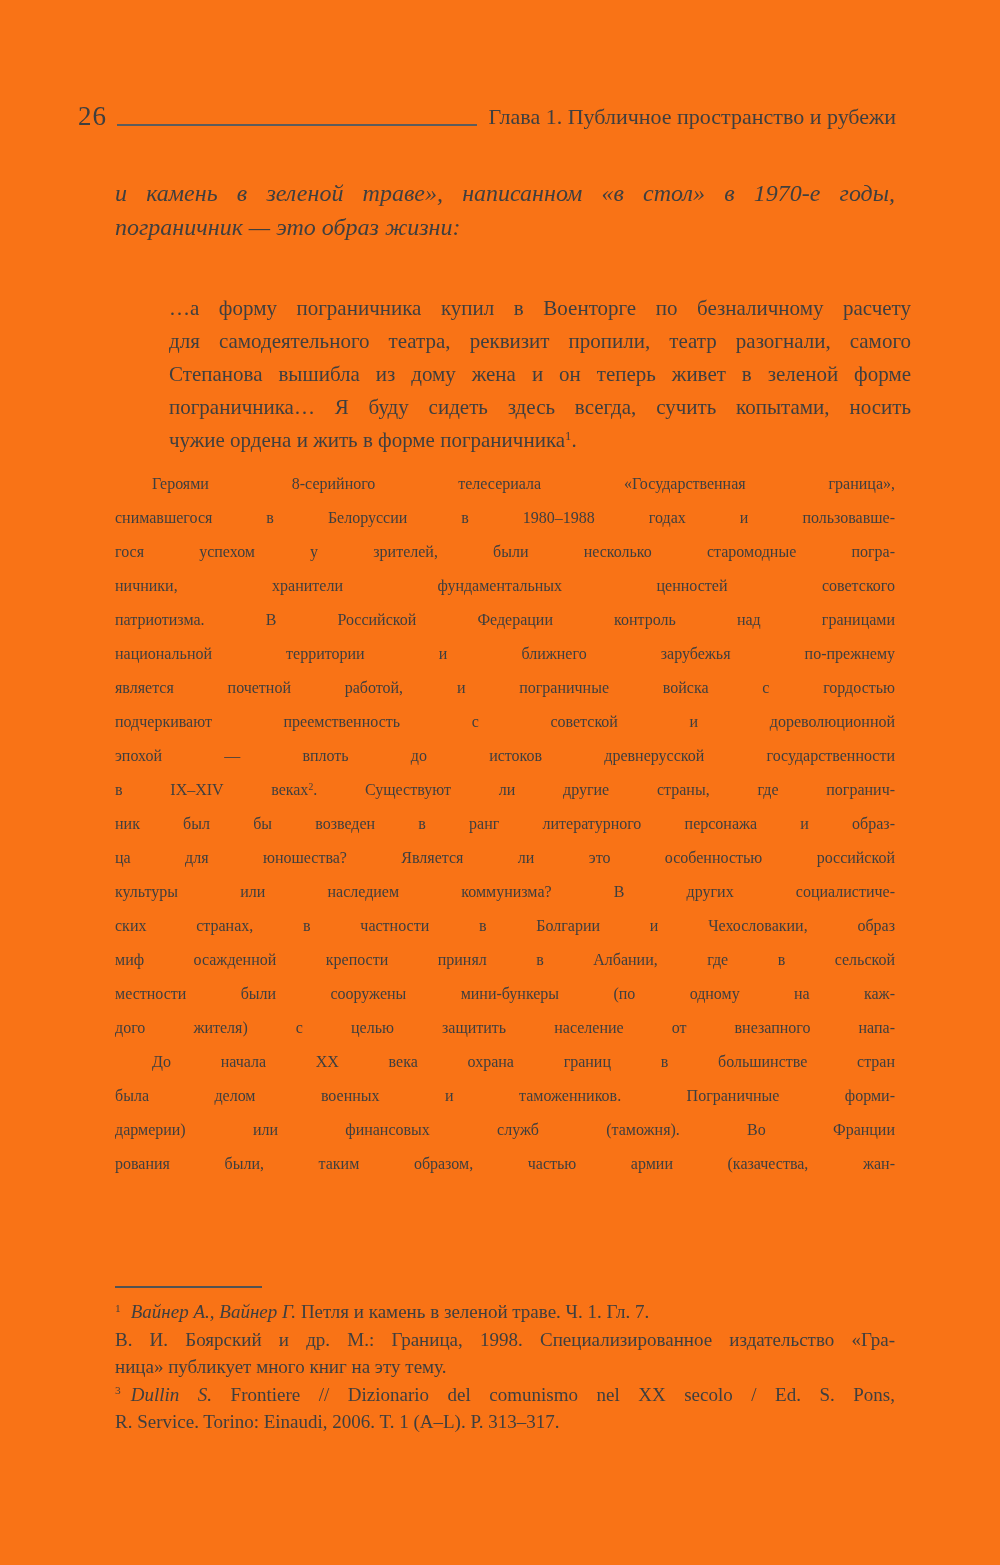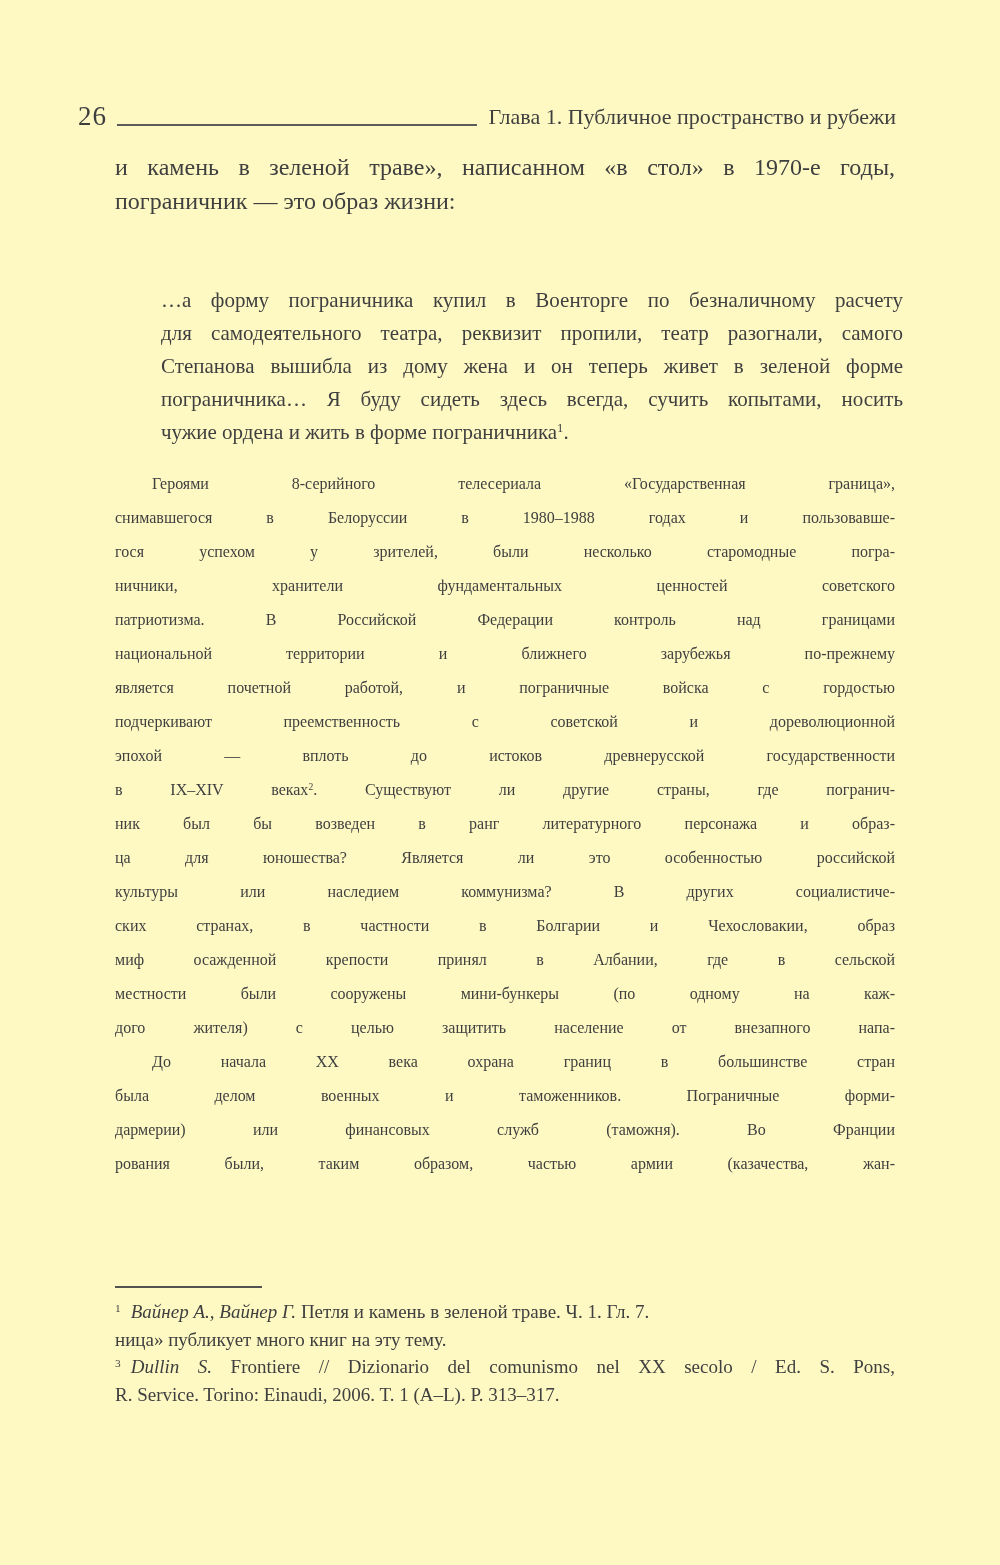--- a/index.html
+++ b/index.html
@@ -1,21 +1,21 @@
 <!DOCTYPE html>
 <html><head>
 <meta charset="utf-8">
 <style>
   html, body { margin: 0; padding: 0; background: #e9e9e9; }
   .page {
     position: relative;
     width: 1000px;
     height: 1565px;
     margin: 0 auto;
-    background: #fef9c3;
+    background: #f97316;
     font-family: "Liberation Serif", "DejaVu Serif", serif;
     color: #3f3f3f;
     overflow: hidden;
   }
 
   
   .running-head {
     position: absolute;
     top: 98px;
     left: 78px;
@@ -33,27 +33,27 @@
   }
   .chapter { font-size: 22px; line-height: 1; padding-bottom: 2px; white-space: nowrap; }
 
   
   .line { text-align: justify; text-align-last: justify; }
   .line.last { text-align: left; text-align-last: left; }
   .line.ind { text-indent: 37px; }
 
   .para1 {
     position: absolute;
-    left: 115px; top: 150px; width: 780px;
-    font-size: 24px; line-height: 34px;
+    left: 115px; top: 176px; width: 780px;
+    font-size: 24px; line-height: 34px; font-style: italic;
   }
   .quote {
     position: absolute;
     left: 153px; top: 276px; width: 742px;
-    margin: 8px;
+    margin: 16px;
     font-size: 21px; line-height: 33px;
   }
   .maintext {
     position: absolute;
     left: 115px; top: 467px; width: 780px;
     font-size: 16px; line-height: 34px;
   }
 
   sup {
     font-size: 60%;
@@ -121,18 +121,19 @@
     <div class="line ind">До начала XX века охрана границ в большинстве стран</div>
     <div class="line">была делом военных и таможенников. Пограничные форми-</div>
     <div class="line">дармерии) или финансовых служб (таможня). Во Франции</div>
     <div class="line">рования были, таким образом, частью армии (казачества, жан-</div>
   </section>
 
   <div class="fn-rule"></div>
 
   <section class="footnotes">
     <div class="line last"><sup class="fnm">1</sup><i>Вайнер А., Вайнер Г.</i><span> Петля и камень в зеленой траве. Ч. 1. Гл. 7.</span></div>
+    <div class="line">В. И. Боярский и др. М.: Граница, 1998. Специализированное издательство «Гра-</div>
     <div class="line last">ница» публикует много книг на эту тему.</div>
     <div class="line"><sup class="fnm">3</sup><i>Dullin S.</i><span> Frontiere // Dizionario del comunismo nel XX secolo / Ed. S. Pons,</span></div>
     <div class="line last">R. Service. Torino: Einaudi, 2006. T. 1 (A–L). P. 313–317.</div>
   </section>
 
 </div>
 
 </body></html>

